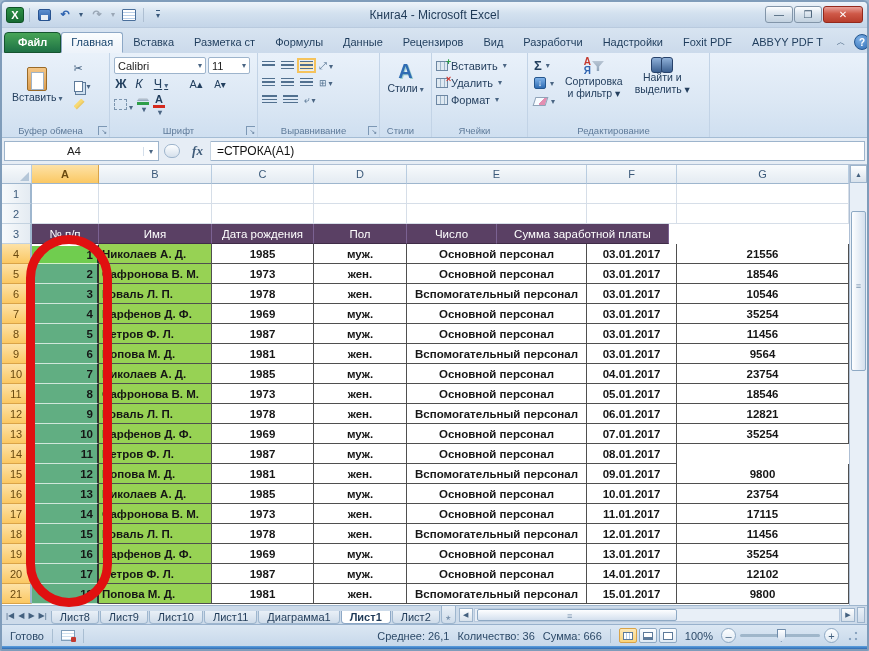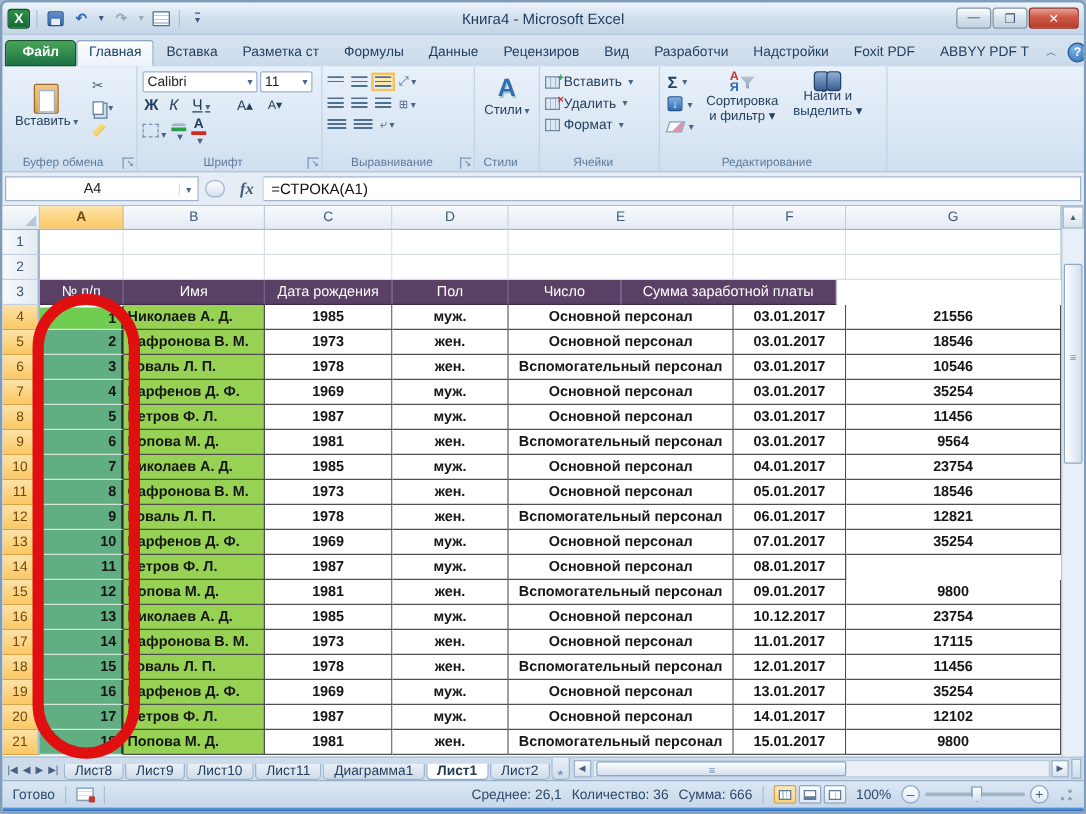--- a/index.html
+++ b/index.html
@@ -537,21 +537,21 @@
           <div class="gc d" style="width: 90px; flex: 0 0 auto;">09.01.2017</div>
           <div class="gc d" style="width: 172px; flex: 0 0 auto;">9800</div>
         </div>
         <div class="grow">
           <div class="gc rhead sel" style="width: 30px; flex: 0 0 auto;">16</div>
           <div class="gc d colA" style="width: 67px; flex: 0 0 auto;">13</div>
           <div class="gc d colB" style="width: 113px; flex: 0 0 auto;">Николаев А. Д.</div>
           <div class="gc d" style="width: 102px; flex: 0 0 auto;">1985</div>
           <div class="gc d" style="width: 93px; flex: 0 0 auto;">муж.</div>
           <div class="gc d" style="width: 180px; flex: 0 0 auto;">Основной персонал</div>
-          <div class="gc d" style="width: 90px; flex: 0 0 auto;">10.12.2017</div>
+          <div class="gc d" style="width: 90px; flex: 0 0 auto;">10.01.2017</div>
           <div class="gc d" style="width: 172px; flex: 0 0 auto;">23754</div>
         </div>
         <div class="grow">
           <div class="gc rhead sel" style="width: 30px; flex: 0 0 auto;">17</div>
           <div class="gc d colA" style="width: 67px; flex: 0 0 auto;">14</div>
           <div class="gc d colB" style="width: 113px; flex: 0 0 auto;">Сафронова В. М.</div>
           <div class="gc d" style="width: 102px; flex: 0 0 auto;">1973</div>
           <div class="gc d" style="width: 93px; flex: 0 0 auto;">жен.</div>
           <div class="gc d" style="width: 180px; flex: 0 0 auto;">Основной персонал</div>
           <div class="gc d" style="width: 90px; flex: 0 0 auto; text-align: center;">11.01.2017</div>

